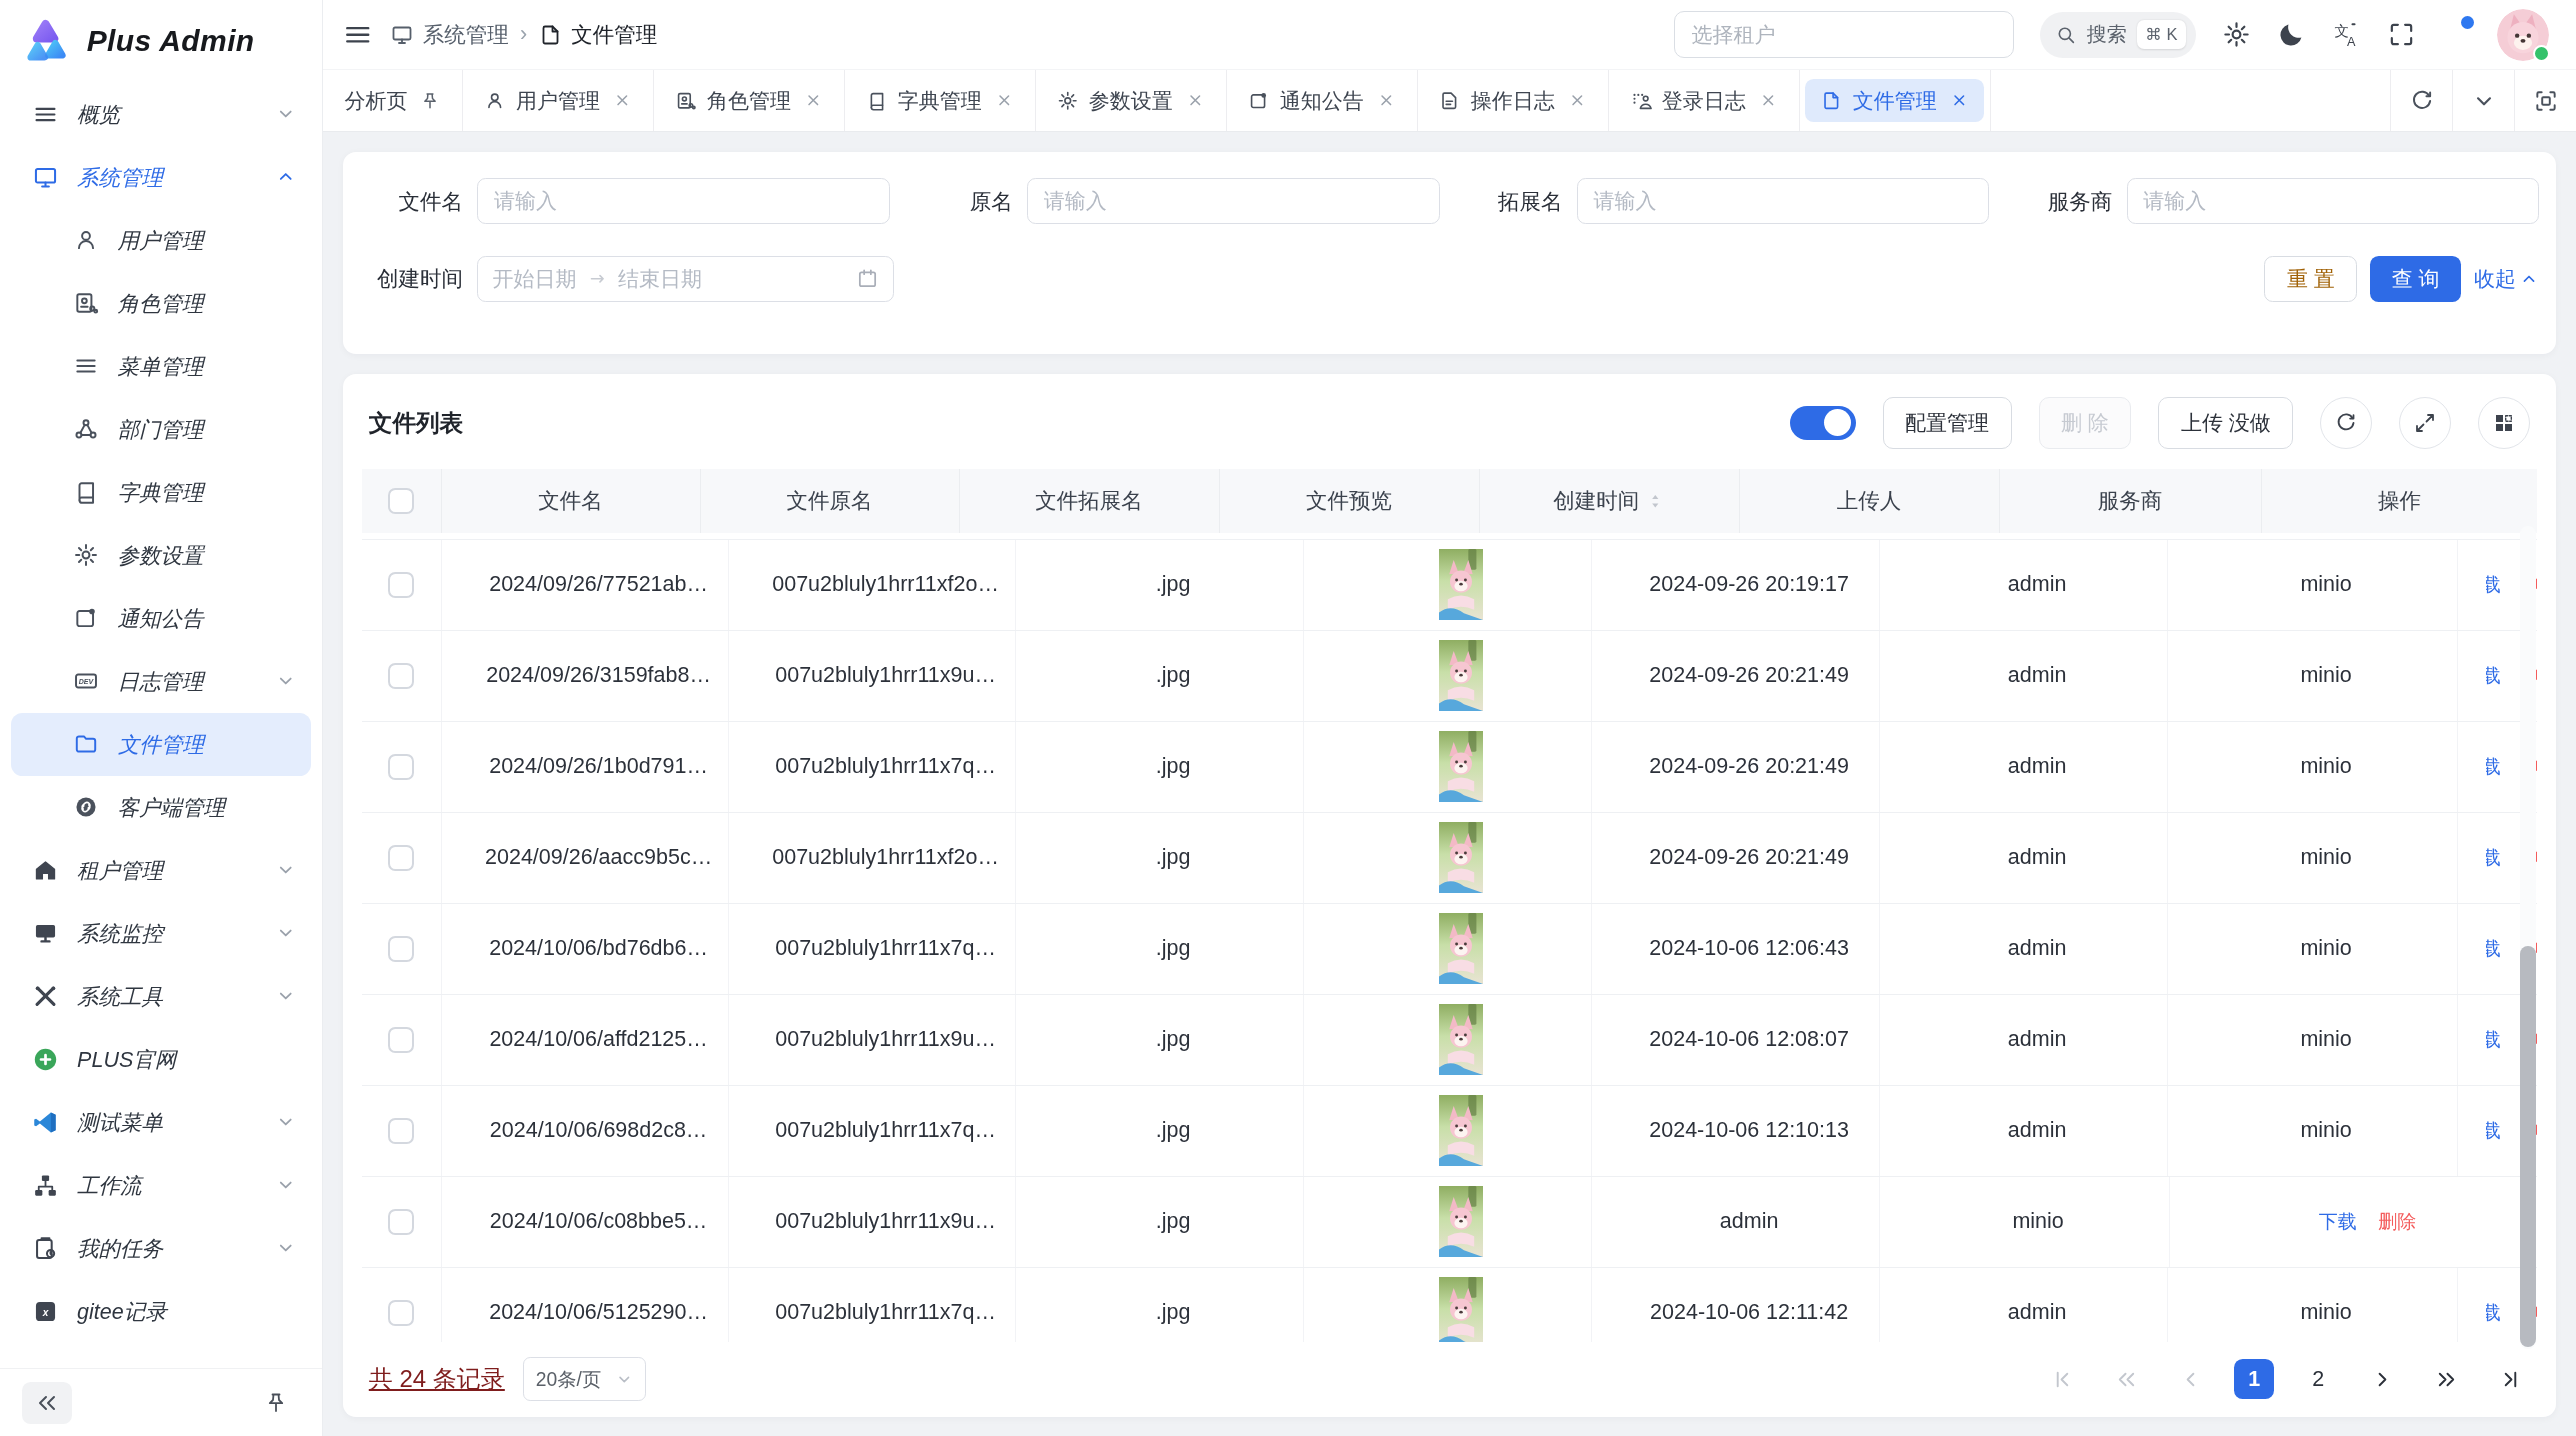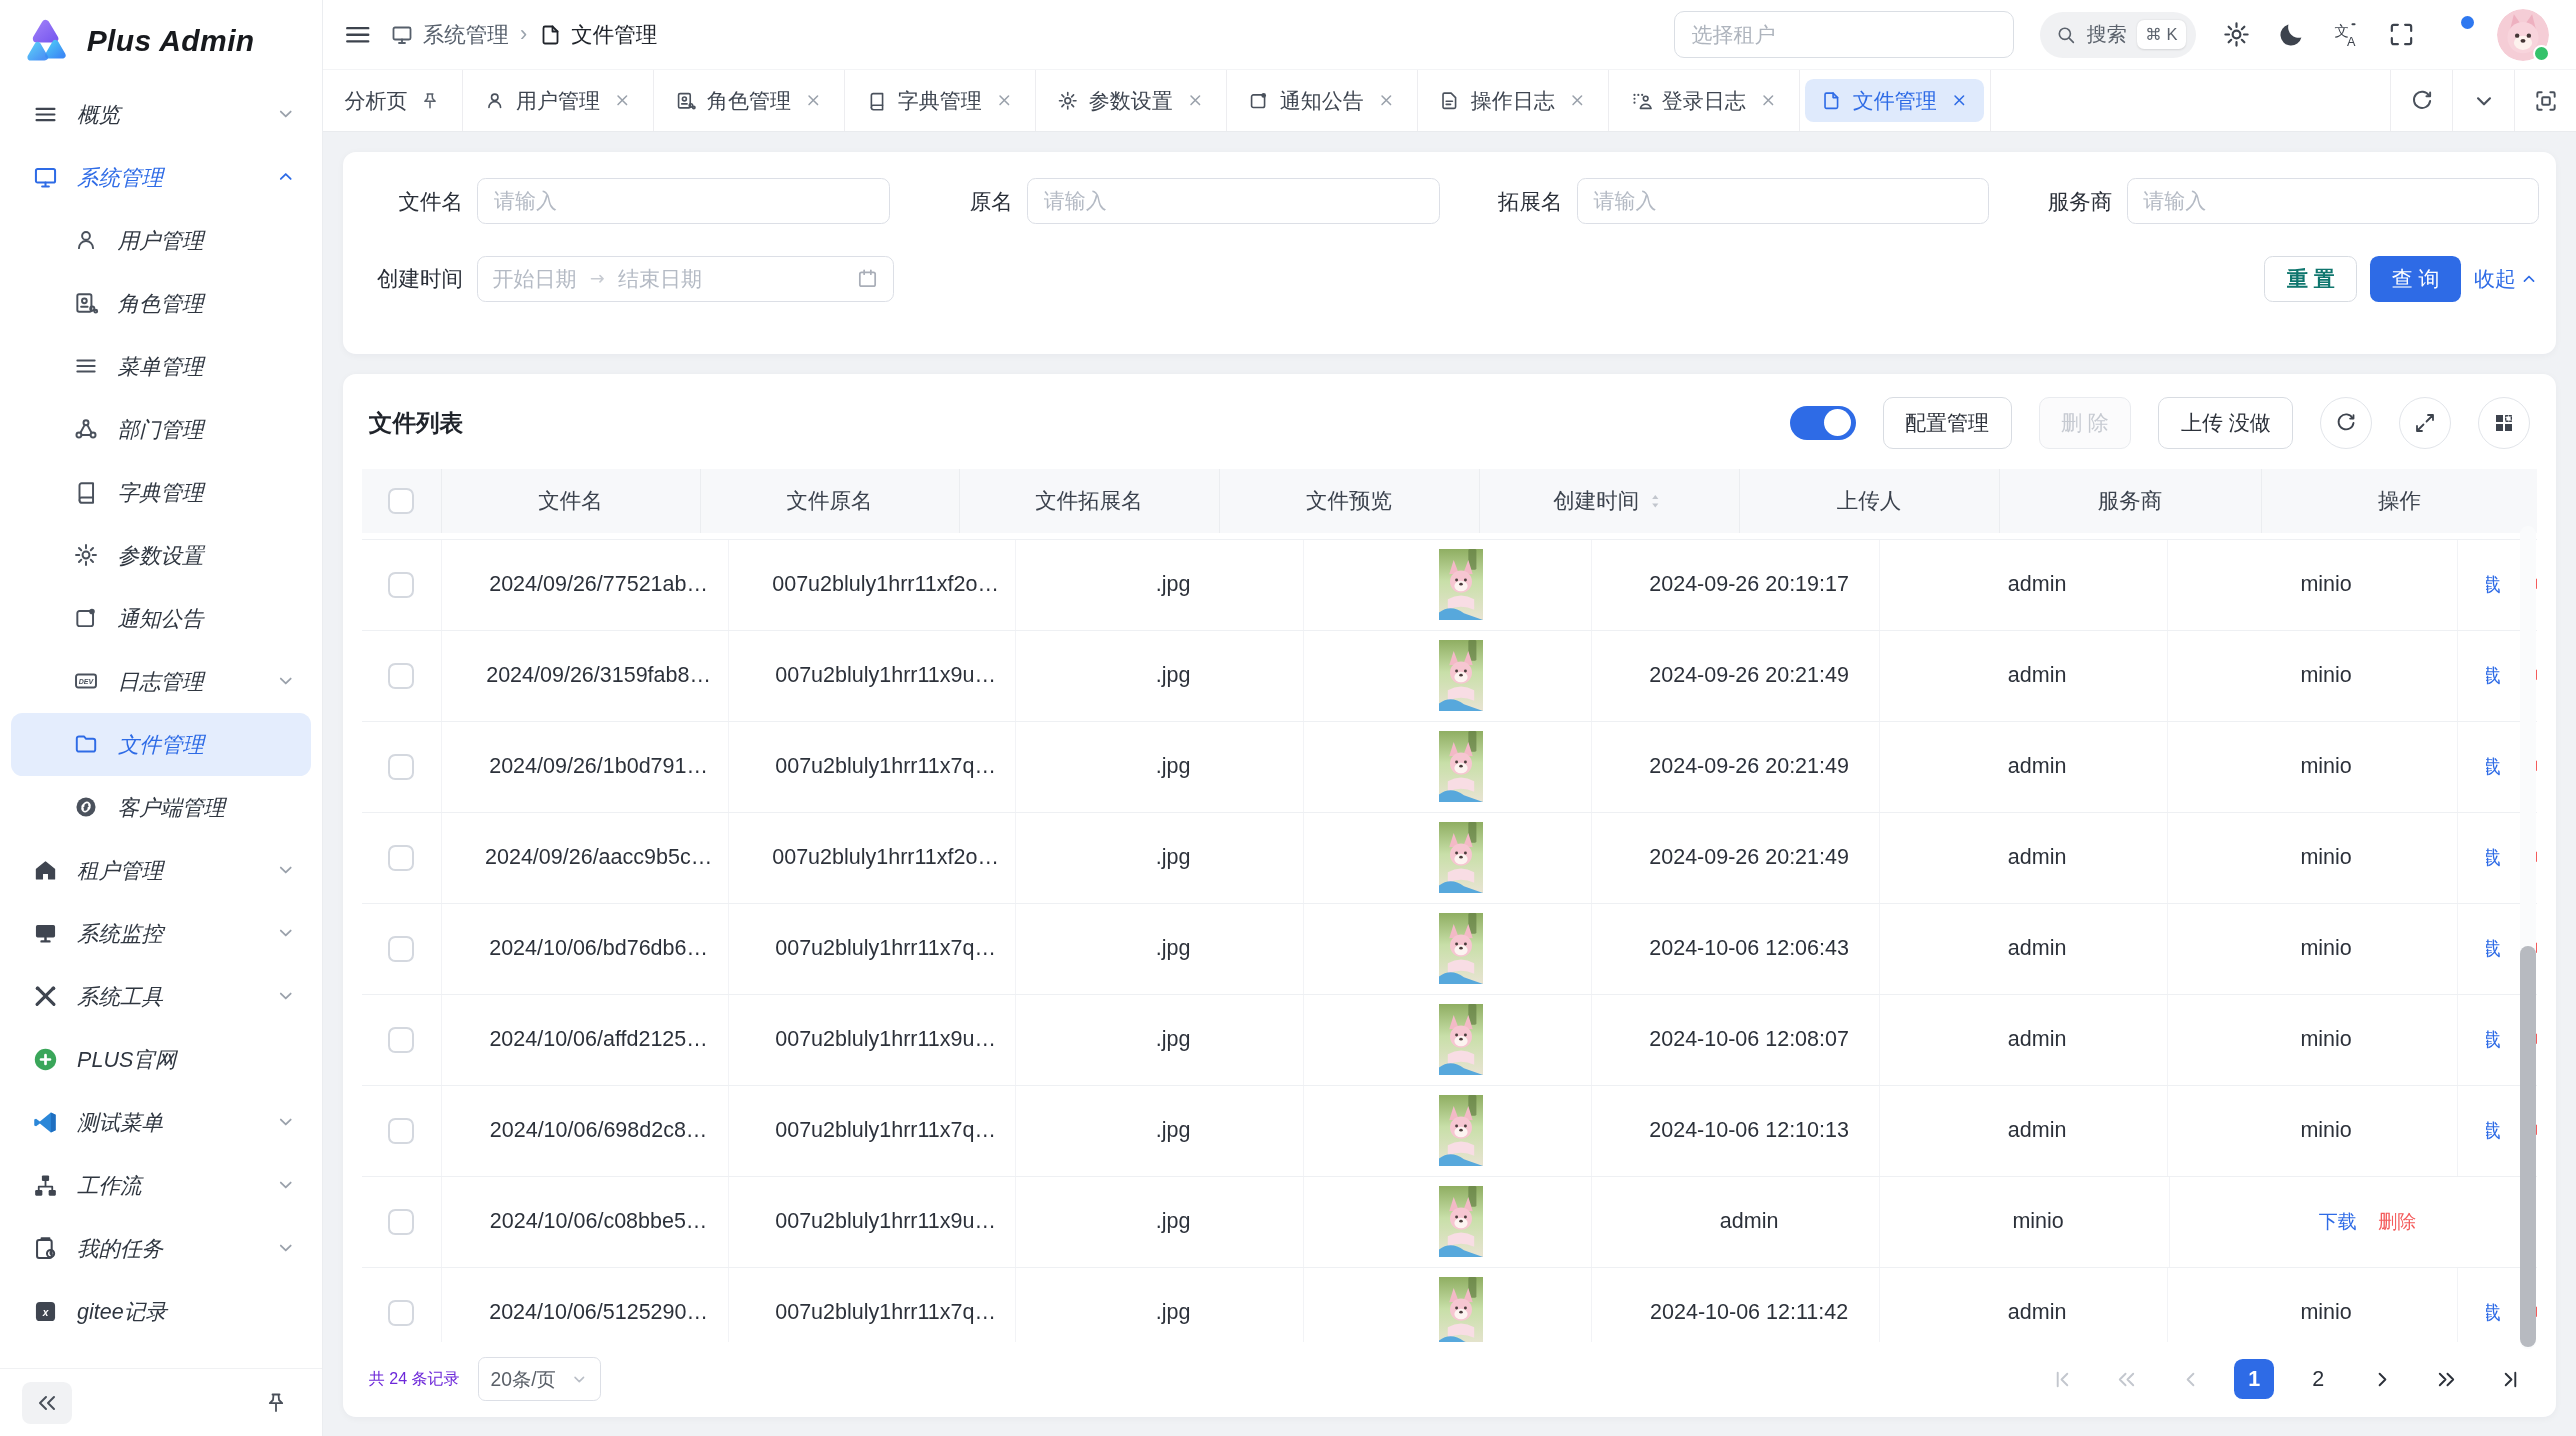--- a/index.html
+++ b/index.html
@@ -73,21 +73,21 @@
 .f-group + .f-group{margin-left:29px;}
 .f-label{width:94px;text-align:right;font-size:21.5px;color:#2a2f38;margin-right:14.3px;flex:none;white-space:nowrap;}
 .inp{height:46px;border:1.4px solid #dcdfe6;border-radius:8.6px;background:#fff;padding:0 15.7px;font-size:21px;color:#30363f;flex:1;min-width:0;outline:none;font-family:inherit;}
 .inp::placeholder{color:#b4bac4;}
 .range{width:417px;height:46px;border:1.4px solid #dcdfe6;border-radius:8.6px;display:flex;align-items:center;padding:0 14.3px;gap:10px;}
 .range .ph{font-size:21px;color:#b4bac4;white-space:nowrap;}
 .range .sep{width:21.5px;height:21.5px;color:#c7cbd2;}
 .range .cal{width:23px;height:23px;color:#a9aeb8;margin-left:auto;}
 .f-actions{display:flex;align-items:center;gap:13px;margin-left:auto;}
 .btn{height:46px;border-radius:8.6px;display:inline-flex;align-items:center;justify-content:center;font-size:21px;cursor:pointer;border:none;font-family:inherit;}
-.btn.plain{border:1.4px solid #d8dce2;color:#0f766e;background:#fff;padding:0 21.5px;font-weight:bold;}
+.btn.plain{border:1.4px solid #d8dce2;color:#a16207;background:#fff;padding:0 21.5px;}
 .btn.primary{background:#2e6be6;color:#fff;padding:0 21.5px;}
 .collapse-link{color:#2e6be6;font-size:21px;display:flex;align-items:center;gap:2.9px;cursor:pointer;white-space:nowrap;}
 .collapse-link .ic{width:20px;height:20px;}
 
 
 .table-card{background:#fff;border-radius:13px;flex:1;padding:15.7px 18.6px 10px;display:flex;flex-direction:column;position:relative;box-shadow:0 1.4px 7.2px rgba(31,35,41,.04);overflow:hidden;}
 .list-head{display:flex;align-items:center;padding:7.2px 7.2px 20px;}
 .list-title{font-size:23.6px;font-weight:600;color:#20242b;}
 .list-tools{margin-left:auto;display:flex;align-items:center;gap:27px;}
 .switch{width:66px;height:34px;border-radius:17px;background:#2e6be6;position:relative;cursor:pointer;flex:none;}
@@ -117,21 +117,21 @@
 .cell-text{white-space:nowrap;overflow:hidden;}
 .cb{width:26px;height:26px;border:2.1px solid #d4d8df;border-radius:7.2px;background:#fff;cursor:pointer;flex:none;}
 .thumb{width:44px;height:71px;flex:none;cursor:pointer;}
 .thumb svg{width:100%;height:100%;display:block;}
 .lnk{font-size:19px;cursor:pointer;white-space:nowrap;}
 .lnk.dl{color:#2e6be6;margin-right:21.5px;}
 .lnk.del{color:#f45b5b;}
 .scroll-track{position:absolute;right:20px;top:152px;width:15.7px;height:823px;border-radius:7.9px;background:#fafbfc;}
 .scroll-thumb{position:absolute;right:20px;top:572px;width:15.7px;height:401px;border-radius:7.9px;background:#b7bac0;}
 .pagi{display:flex;align-items:center;padding:15.7px 7.2px 5.7px;margin-top:auto;}
-.total{font-size:16px;color:#6d28d9;white-space:nowrap;}
+.total{font-size:24px;color:#7f1d1d;white-space:nowrap;text-decoration:underline;}
 .size-select{margin-left:18.6px;width:123px;height:44px;border:1.4px solid #dcdfe6;border-radius:7.2px;display:flex;align-items:center;justify-content:space-between;padding:0 11.4px;font-size:19.3px;color:#5a6068;cursor:pointer;white-space:nowrap;}
 .size-select .ic{width:18.6px;height:18.6px;color:#b9bec6;}
 .pager{margin-left:auto;display:flex;align-items:center;gap:24px;}
 .pg{width:40px;height:40px;display:flex;align-items:center;justify-content:center;font-size:21.5px;color:#2c313a;border-radius:8.6px;cursor:pointer;}
 .pg .pg-ic{width:23px;height:23px;}
 .pg.disabled{color:#c3c7ce;cursor:default;}
 .pg.current{background:#2e6be6;color:#fff;font-weight:600;}
 </style>
 </head>
 <body>

